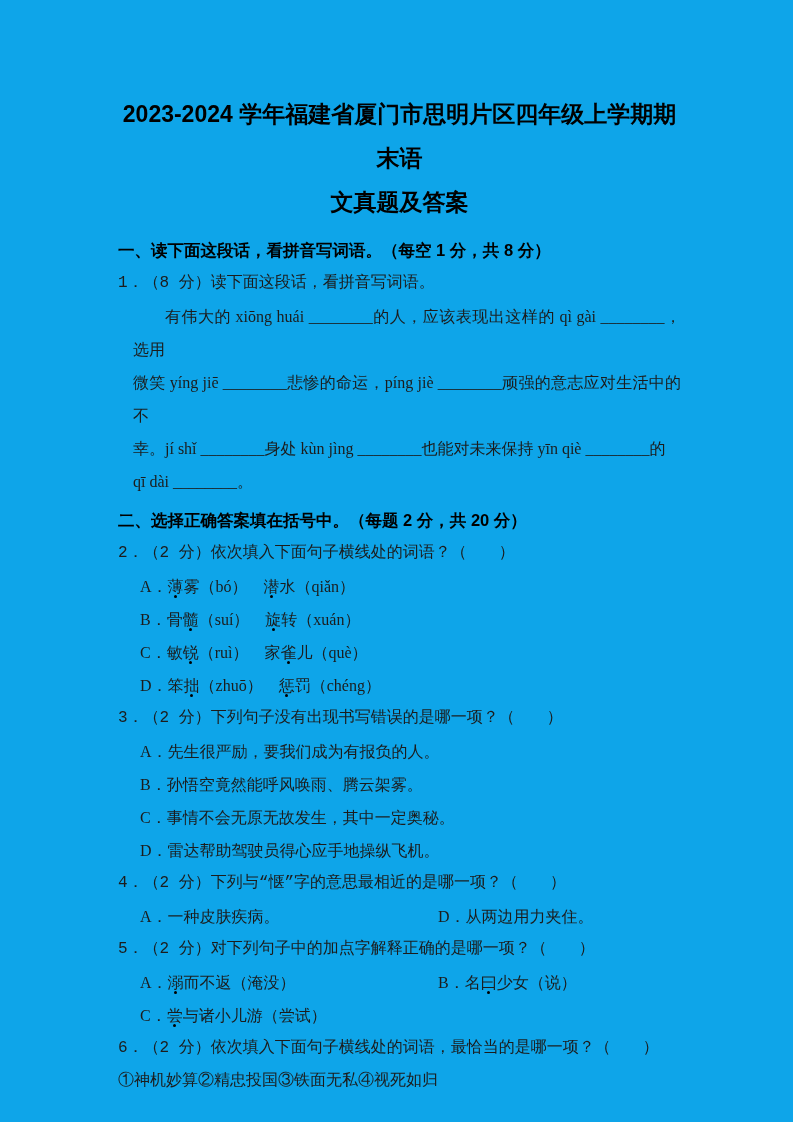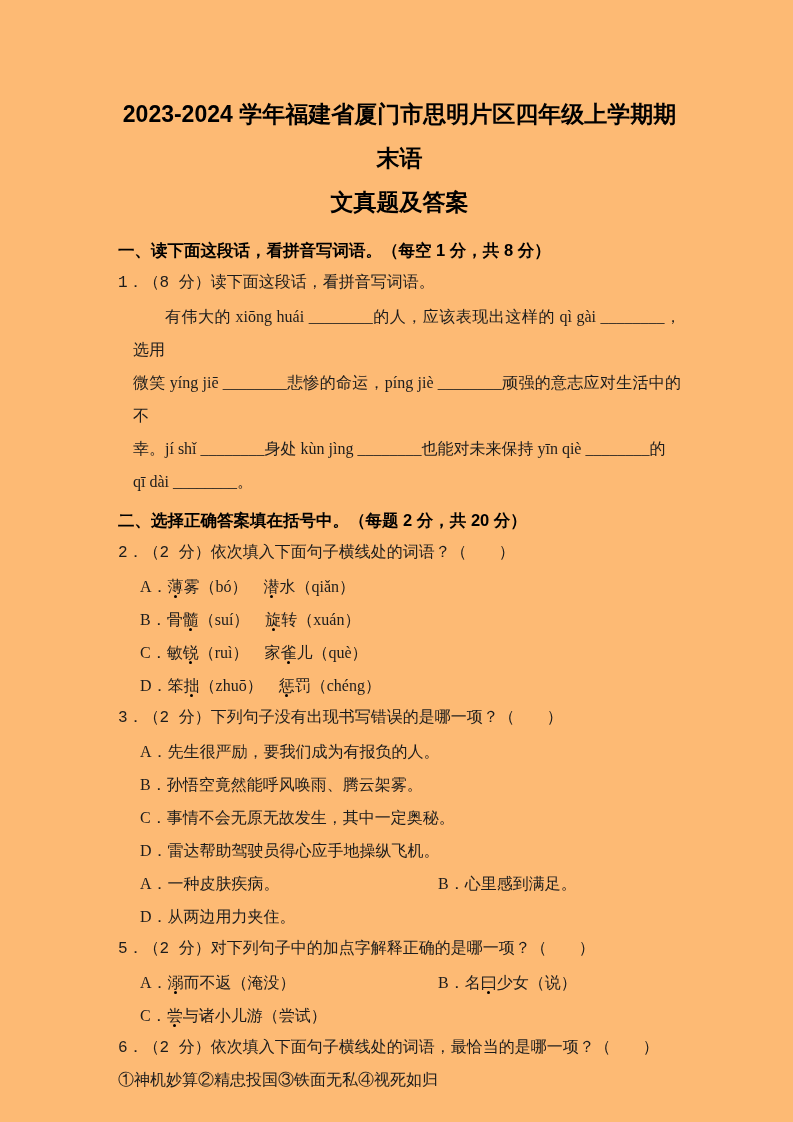--- a/index.html
+++ b/index.html
@@ -1,19 +1,19 @@
 <!DOCTYPE html>
 <html lang="zh"><head>
 <meta charset="utf-8">
 <style>
   html,body{margin:0;padding:0;background:#ffffff;}
   .page{
     position:relative;
     width:793px;height:1122px;
-    background:#fdba74;color:#1c1c1c;
+    background:#0ea5e9;color:#1c1c1c;
     font-family:"Liberation Serif","DejaVu Serif",serif;
     font-size:16px;
     box-sizing:border-box;
     padding:92px 112px 0 118px;
     overflow:hidden;
   }
   .title{
     font-family:"Liberation Sans","DejaVu Sans",sans-serif;
     font-weight:bold;color:#000;
     font-size:23px;line-height:44px;
@@ -72,23 +72,23 @@
   </div>
 
   <p class="qline"><span>3．</span><span>（2 分）</span><span>下列句子没有出现书写错误的是哪一项？（　　）</span></p>
   <div class="options">
     <p class="opt">A．先生很严励，要我们成为有报负的人。</p>
     <p class="opt">B．孙悟空竟然能呼风唤雨、腾云架雾。</p>
     <p class="opt">C．事情不会无原无故发生，其中一定奥秘。</p>
     <p class="opt">D．雷达帮助驾驶员得心应手地操纵飞机。</p>
   </div>
 
+  <p class="qline"><span>4．</span><span>（2 分）</span><span>下列与“惬”字的意思最相近的是哪一项？（　　）</span></p>
   <div class="opt-grid">
     <p class="opt">A．一种皮肤疾病。</p>
-    <p class="opt">B．心里感到满足。</p>
     <p class="opt">D．从两边用力夹住。</p>
   </div>
 
   <p class="qline"><span>5．</span><span>（2 分）</span><span>对下列句子中的加点字解释正确的是哪一项？（　　）</span></p>
   <div class="opt-grid">
     <p class="opt">A．<span class="em-dot">溺</span>而不返（淹没）</p>
     <p class="opt">B．名<span class="em-dot">曰</span>少女（说）</p>
     <p class="opt">C．<span class="em-dot">尝</span>与诸小儿游（尝试）</p>
   </div>
 

